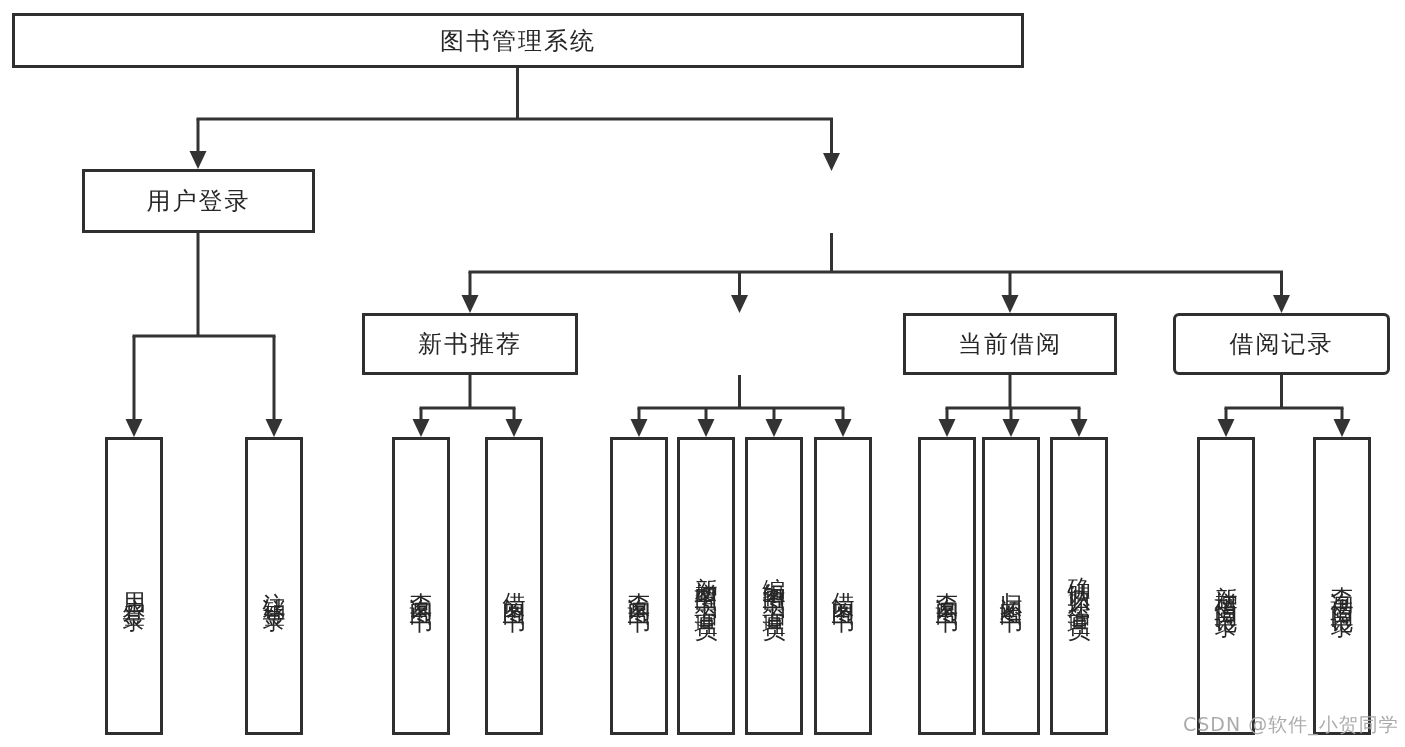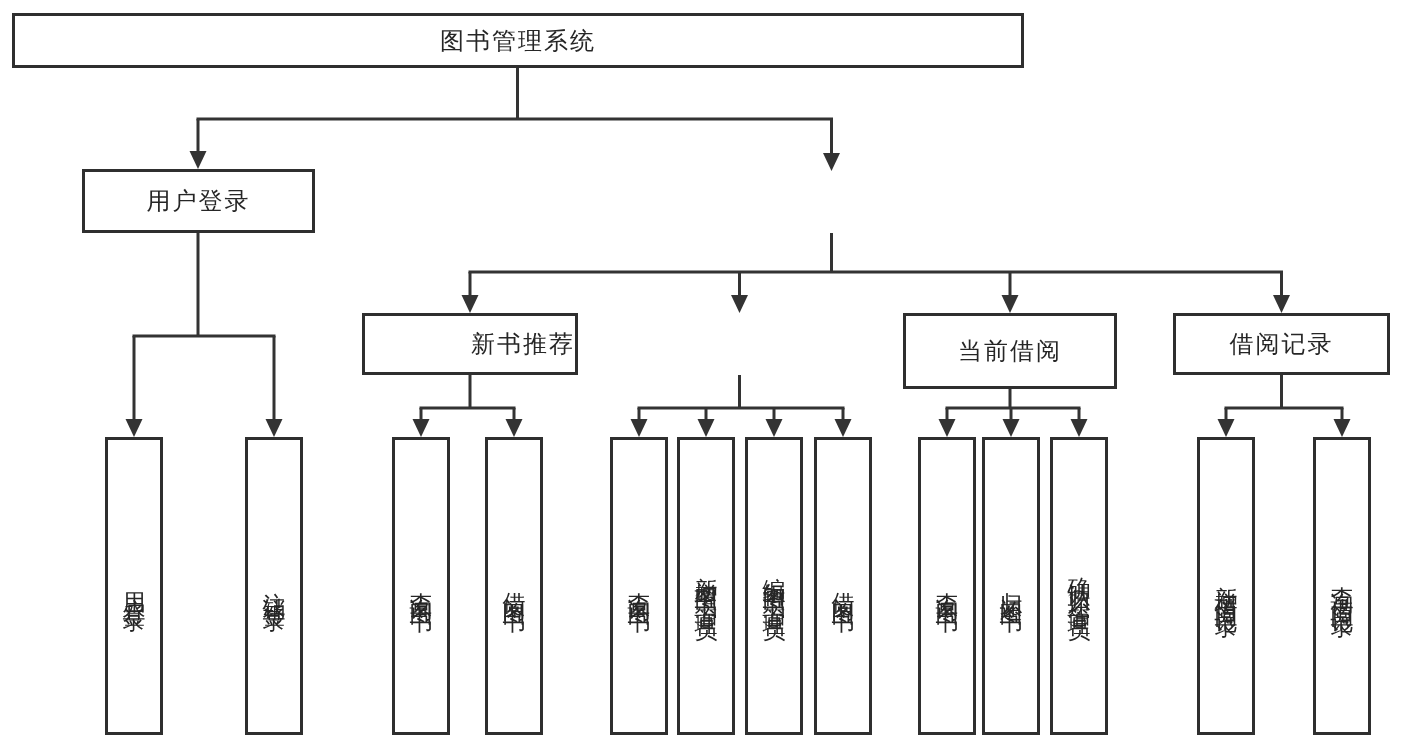--- a/index.html
+++ b/index.html
@@ -56,24 +56,24 @@
     letter-spacing: 6px;
     line-height: 1;
     white-space: nowrap;
   }
   
   #root-box   { left: 12px;  top: 13px;  width: 1012px; height: 55px; }
   
   #user-login-box { left: 82px;  top: 169px; width: 233px; height: 64px; }
   #book-mgmt-box  { left: 714px; top: 171px; width: 235px; height: 62px; }
   
-  #new-book-box      { left: 362px;  top: 313px; width: 216px; height: 62px; justify-content: flex-end; }
+  #new-book-box      { left: 362px;  top: 313px; width: 216px; height: 62px; }
   #book-borrow-box   { left: 633px;  top: 313px; width: 213px; height: 62px; }
-  #current-borrow-box{ left: 903px;  top: 313px; width: 214px; height: 76px; }
-  #borrow-record-box { left: 1173px; top: 313px; width: 217px; height: 62px; }
+  #current-borrow-box{ left: 903px;  top: 313px; width: 214px; height: 62px; }
+  #borrow-record-box { left: 1173px; top: 313px; width: 217px; height: 62px; border-radius: 6px; }
   
   #leaf-login   { left: 105px; }
   #leaf-logout  { left: 245px; }
   #leaf-q1      { left: 392px; }
   #leaf-b1      { left: 485px; }
   #leaf-q2      { left: 610px; }
   #leaf-add     { left: 677px; }
   #leaf-edit    { left: 745px; }
   #leaf-b2      { left: 814px; }
   #leaf-q3      { left: 918px; }
@@ -228,14 +228,15 @@
     <span class="vtext">确认归还（管理员）</span>
   </div>
 
   <div class="leaf" id="leaf-addrec">
     <span class="vtext">新增借阅记录</span>
   </div>
   <div class="leaf" id="leaf-qrec">
     <span class="vtext">查询借阅记录</span>
   </div>
 
+  <div class="watermark">CSDN @软件_小贺同学</div>
 
 </div>
 
 </body></html>

